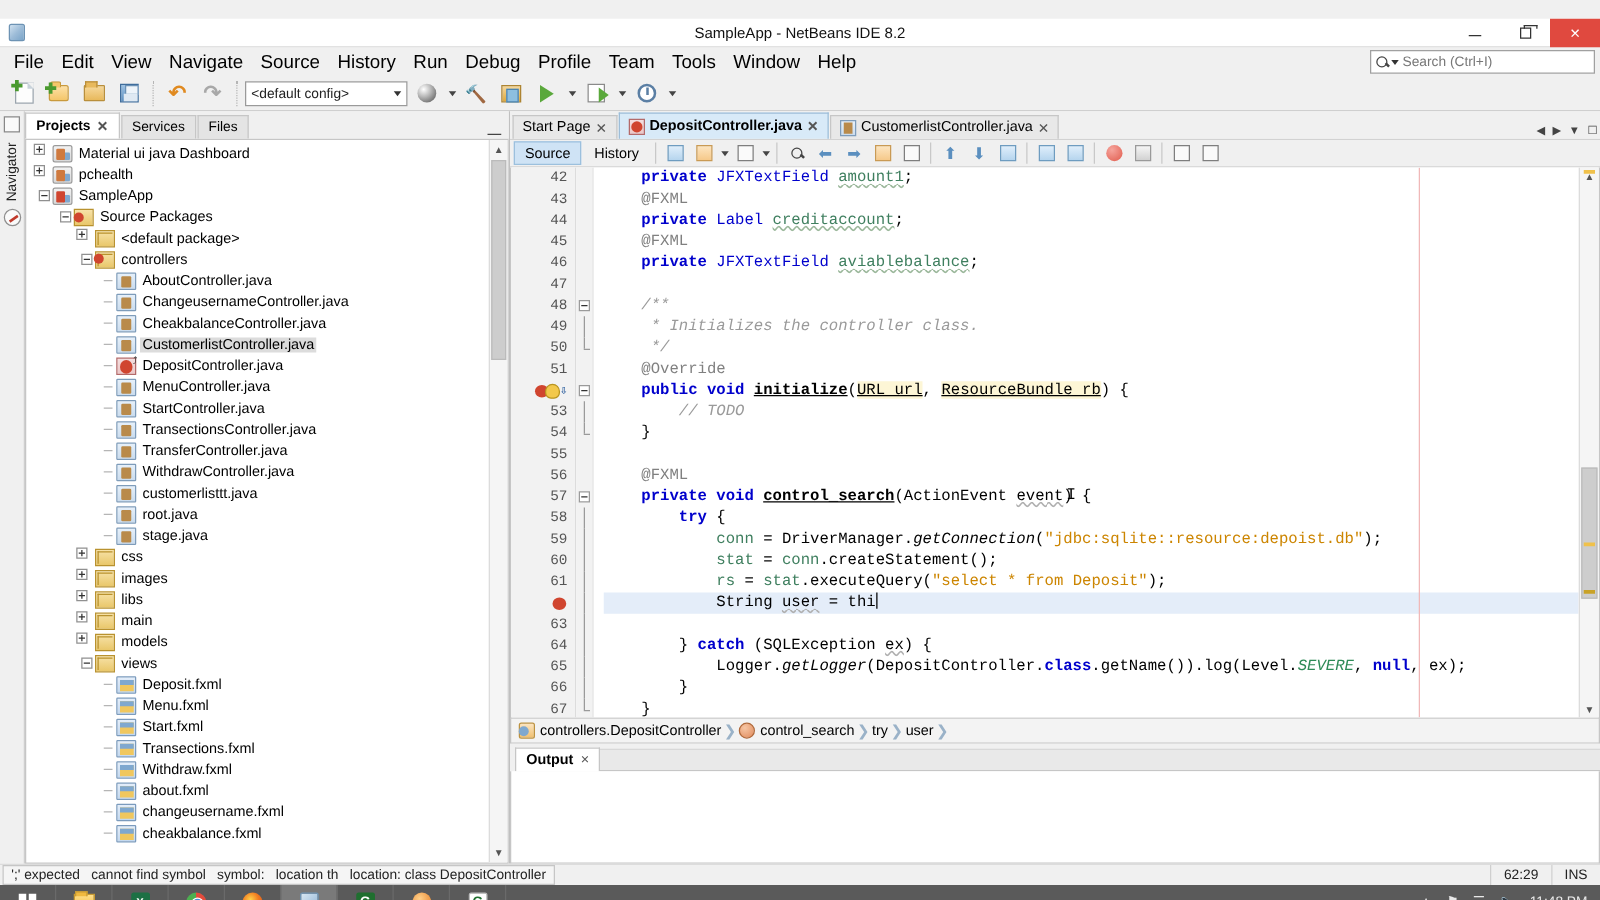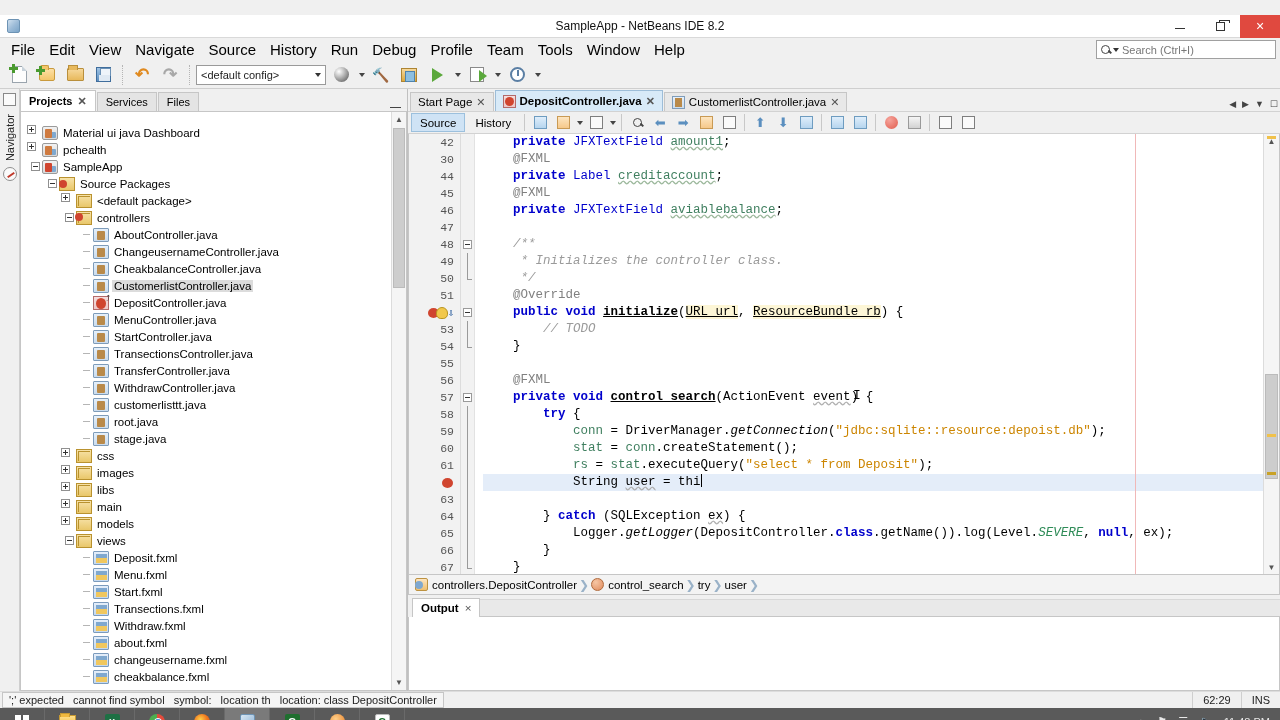--- a/index.html
+++ b/index.html
@@ -93,21 +93,21 @@
   .rail-compass:after{content:"";position:absolute;left:3px;top:6px;width:8px;height:2px;background:#c0392b;transform:rotate(-35deg);}
 
   
   .projects { width:388px; background:#f0f0f0; border-right:1px solid #c0c0c0; display:flex; flex-direction:column; min-width:0;}
   .ptabs { height:22px; display:flex; align-items:flex-end; background:#f0f0f0; position:relative;}
   .ptab { height:19px; padding:0 8px; display:flex; align-items:center; gap:5px; font-size:11px; border:1px solid #c6c6c6; border-bottom:none; background:#e4e4e4; margin-right:1px;}
   .ptab.active { background:#fff; font-weight:bold; height:21px;}
   .ptab .x { font-size:11px; color:#555; }
   .pmin { position:absolute; right:6px; bottom:3px; width:11px; height:1px; background:#444; }
   .ptree { flex:1; background:#fff; border:1px solid #c6c6c6; border-top:1px solid #c6c6c6; overflow:hidden; position:relative;}
-  .tree-scroll { position:absolute; inset:0 15px 0 0; overflow:hidden; padding-top:12px;text-align:right;}
+  .tree-scroll { position:absolute; inset:0 15px 0 0; overflow:hidden; padding-top:2px;text-align:right;}
   .trow { height:17px; display:flex; align-items:center; font-size:11.5px; white-space:nowrap; padding-left:2px;}
   .trow .lbl { padding:0 2px; }
   .trow.sel .lbl { background:#dcdcdc; }
   .exp { width:13px;height:13px;display:inline-flex;align-items:center;justify-content:center;flex:0 0 13px;}
   .expbox{width:9px;height:9px;border:1px solid #909090;background:#fff;position:relative;}
   .expbox:before{content:"";position:absolute;left:1px;top:3px;width:5px;height:1px;background:#333;}
   .expbox.plus:after{content:"";position:absolute;left:3px;top:1px;width:1px;height:5px;background:#333;}
   .expbox.plus:before{content:"";position:absolute;left:1px;top:3px;width:5px;height:1px;background:#333;}
   .ind { flex:0 0 auto; }
   .ic { width:16px;height:14px;flex:0 0 16px;margin-right:3px;position:relative;display:inline-block;}
@@ -728,21 +728,21 @@
             <span class="sq"></span>
           </div>
         <div class="ebtn">
             <span class="sq"></span>
           </div>
       </div>
 
       <div class="code-wrap">
         <div class="gutter" id="gutter">
             <div class="gline">42</div>
-            <div class="gline">30</div>
+            <div class="gline">43</div>
             <div class="gline">44</div>
             <div class="gline">45</div>
             <div class="gline">46</div>
             <div class="gline">47</div>
             <div class="gline">48</div>
             <div class="gline">49</div>
             <div class="gline">50</div>
             <div class="gline">51</div>
             <div class="gline">
               <span class="errmark"></span>

